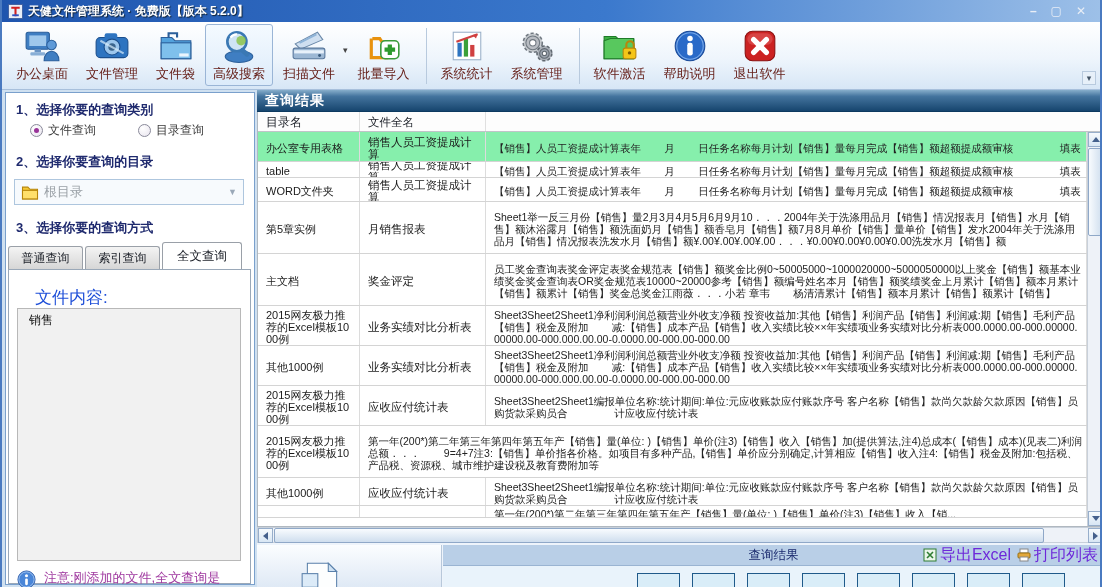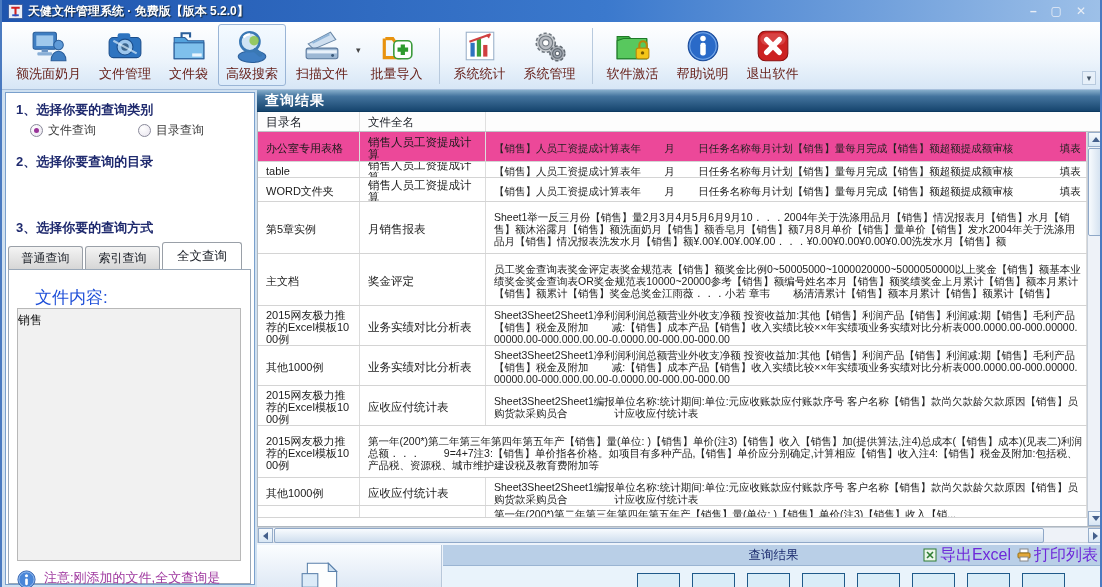--- a/index.html
+++ b/index.html
@@ -43,38 +43,38 @@
   .fs-arrow { font-size:9px; color:#9aa8b8; }
   .tabs { position:absolute; left:2px; top:150px; height:26px; display:flex; align-items:flex-end; }
   .tab { width:75px; height:23px; line-height:22px; text-align:center; font-size:12px; color:#20242c;
     background:linear-gradient(to bottom,#f4f4f4,#d6d6d6); border:1px solid #9aa0a8; border-bottom:none;
     border-radius:3px 3px 0 0; margin-right:2px; }
   .tab.active { height:27px; line-height:26px; background:#fff; font-size:12.5px; width:80px; }
   .s-panel { position:absolute; left:2px; top:176px; width:243px; bottom:0;
     border:1px solid #9aa8b8; background:#fff; }
   .content-label { position:absolute; left:10px; top:16px; font-size:17px; color:#1d4ed8;margin-left:16px; }
   .content-area { position:absolute; left:8px; top:38px; width:224px; height:253px;
-    background:#f1f1f1; border:1px solid #b8b8b8; font-size:12px; color:#111; padding:3px 0;
+    background:#f1f1f1; border:1px solid #b8b8b8; font-size:12px; color:#111; padding:3px 11px;
     font-family:Liberation Sans, sans-serif; resize:none; }
   .s-note { position:absolute; left:8px; top:300px; display:flex; gap:8px; align-items:flex-start; }
   .s-note .note-text { font-size:13px; color:#a03aa0; width:195px; line-height:16px; }
   
   .main { position:absolute; left:255px; top:90px; width:847px; height:497px; background:#eef4fb; }
   .results-header { position:absolute; left:0; top:0; width:100%; height:22px;
     background:linear-gradient(to bottom,#87aecb 0%,#44749e 30%,#16456e 100%);
     color:#fff; font-size:14px; font-weight:bold; padding:2px 0 0 8px; letter-spacing:1px;
     border-bottom:1px solid #0d3a60; }
   .table-wrap { position:absolute; left:0; top:22px; width:100%; height:415px; background:#fff;
     border:1px solid #b0b8c0; border-top:none; }
   .thead { display:flex; height:20px; border-bottom:1px solid #c0c4c8; background:#fdfdfd;
     font-size:12px; color:#20242c; }
   .thead .th { padding:2px 4px 0 8px; border-right:1px solid #e0e0e0; }
   .tbody { position:absolute; left:0; top:20px; right:16px; bottom:0; overflow:hidden; }
   .trow { display:flex; border-bottom:1px solid #d4d4d4; background:#fff; overflow:hidden; }
-  .trow.sel { background:#ec4899; }
+  .trow.sel { background:#86efac; }
   .td { padding:2px 4px 0 8px; border-right:1px solid #dcdcdc; font-size:11px; color:#1a1a1a;
     line-height:12px; overflow:hidden; }
   .c-dir { width:102px; flex:0 0 102px; display:flex; align-items:center; word-break:break-all; }
   .c-file { width:126px; flex:0 0 126px; display:flex; align-items:center; font-size:11.5px; }
   .c-sum { flex:1; font-size:10.5px; white-space:pre-wrap; word-break:break-all; color:#222;
     display:flex; align-items:center; }
   .c-sum > span { display:block; max-height:100%; overflow:hidden; }
   
   .vscroll { position:absolute; right:0; top:20px; bottom:0; width:16px; background:#eef2f8;
     border-left:1px solid #c8d0da; }
@@ -130,21 +130,21 @@
         <span style="display:block;width:36px;height:36px;">
           <svg viewBox="0 0 34 34" class="ticon">
             <rect x="2" y="4" width="22" height="16" rx="2" fill="#3f7ec2" stroke="#2a5e9a"></rect>
             <rect x="5" y="7" width="16" height="10" fill="#9fc8ec"></rect>
             <rect x="10" y="20" width="6" height="3" fill="#6a94c4"></rect>
             <rect x="6" y="23" width="14" height="3" rx="1" fill="#88aed6"></rect>
             <circle cx="26" cy="16" r="4.5" fill="#5e9ad8" stroke="#2a5e9a"></circle>
             <path d="M19 31c0-6 3.5-9 7-9s7 3 7 9z" fill="#3f7ec2" stroke="#2a5e9a"></path>
           </svg>
         </span>
-        <span class="tlabel">额洗面奶月</span>
+        <span class="tlabel">办公桌面</span>
       </div>
       <div class="tbtn">
         <span style="display:block;width:36px;height:36px;">
           <svg viewBox="0 0 34 34" class="ticon">
             <rect x="2" y="9" width="30" height="19" rx="4" fill="#2e74c0" stroke="#1b4e8c"></rect>
             <rect x="10" y="5" width="12" height="6" rx="2" fill="#2e74c0"></rect>
             <circle cx="17" cy="18" r="7.5" fill="#9cc6ec" stroke="#1b4e8c"></circle>
             <circle cx="17" cy="18" r="3.5" fill="#3a648c"></circle>
             <path d="M6 12l22 12" stroke="#d9ecfb" stroke-width="2" fill="none" opacity="0.7"></path>
           </svg>
@@ -269,20 +269,30 @@
           <span class="radio sel"></span>
           <span>文件查询</span>
         </label>
         <label class="radio-opt">
           <span class="radio"></span>
           <span>目录查询</span>
         </label>
       </div>
 
     <div class="s-head" style="top:60px;">2、选择你要查询的目录</div>
+    <div class="folder-select">
+      <span style="display:inline-flex;">
+        <svg width="18" height="15" viewBox="0 0 16 14">
+            <path d="M1 2h5l2 2h7v9H1z" fill="#f5c834" stroke="#b8860b"></path>
+            <rect x="1" y="5" width="14" height="8" fill="#ffdf6b" stroke="#b8860b"></rect>
+          </svg>
+      </span>
+      <span class="fs-text">根目录</span>
+      <span class="fs-arrow">▼</span>
+    </div>
 
     <div class="s-head" style="top:126px;">3、选择你要的查询方式</div>
     <div class="tabs" id="query-tabs">
         <div class="tab">普通查询</div>
         <div class="tab">索引查询</div>
         <div class="tab active">全文查询</div>
       </div>
 
     <div class="s-panel">
       <div class="content-label">文件内容:</div>

